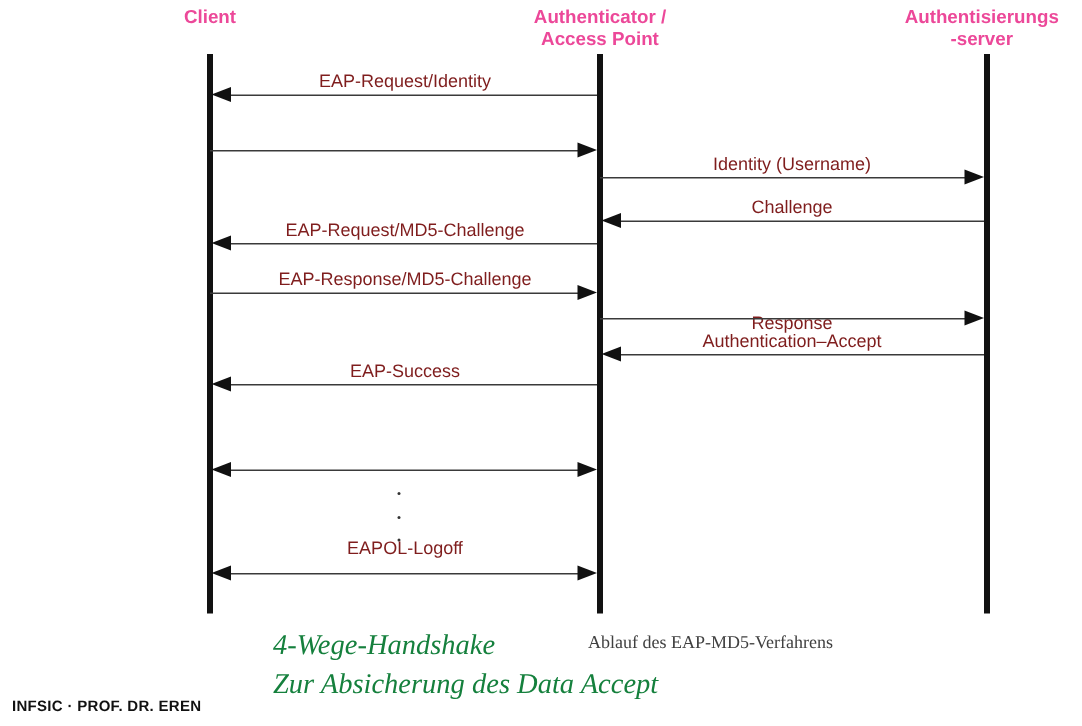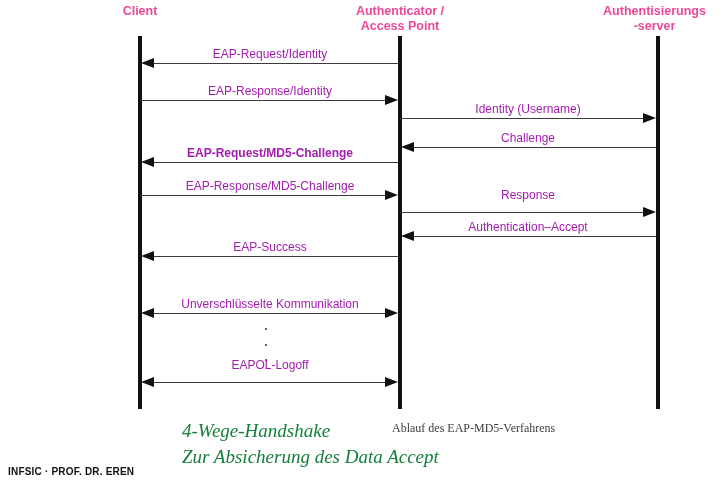--- a/index.html
+++ b/index.html
@@ -34,21 +34,21 @@
   .lifeline {
     position: absolute;
     width: 4px;
     background: #111111;
   }
   .msg-label {
     position: absolute;
     font-family: "Liberation Sans", sans-serif;
     font-size: 12px;
     line-height: 14px;
-    color: #a21caf;
+    color: #7f1d1d;
     text-align: center;
     white-space: nowrap;
   }
   .arrow-line {
     position: absolute;
     height: 0;
     border-top: 1.3px solid #3a3a3a;
   }
   .arrow-head {
     position: absolute;
@@ -107,53 +107,51 @@
 -server</div>
 
   <div class="lifeline" style="left:138px; top:36px; height:373px;"></div>
   <div class="lifeline" style="left:398px; top:36px; height:373px;"></div>
   <div class="lifeline" style="left:656px; top:36px; height:373px;"></div>
 
   <div class="msg-label" style="left:140px; top:47px; width:260px;">EAP-Request/Identity</div>
   <div class="arrow-line" style="left:152px; top:63px; width:246px;"></div>
   <div class="arrow-head left" style="left:141px; top:58px;"></div>
 
-  <div class="msg-label" style="left:140px; top:84px; width:260px;">EAP-Response/Identity</div>
   <div class="arrow-line" style="left:140px; top:100px; width:246px;"></div>
   <div class="arrow-head right" style="left:385px; top:95px;"></div>
 
   <div class="msg-label" style="left:400px; top:102px; width:256px;">Identity (Username)</div>
   <div class="arrow-line" style="left:400px; top:118px; width:244px;"></div>
   <div class="arrow-head right" style="left:643px; top:113px;"></div>
 
   <div class="msg-label" style="left:400px; top:131px; width:256px;">Challenge</div>
   <div class="arrow-line" style="left:412px; top:147px; width:244px;"></div>
   <div class="arrow-head left" style="left:401px; top:142px;"></div>
 
-  <div class="msg-label" style="left:140px; top:146px; width:260px;font-weight:bold;">EAP-Request/MD5-Challenge</div>
+  <div class="msg-label" style="left:140px; top:146px; width:260px;">EAP-Request/MD5-Challenge</div>
   <div class="arrow-line" style="left:152px; top:162px; width:246px;"></div>
   <div class="arrow-head left" style="left:141px; top:157px;"></div>
 
   <div class="msg-label" style="left:140px; top:179px; width:260px;">EAP-Response/MD5-Challenge</div>
   <div class="arrow-line" style="left:140px; top:195px; width:246px;"></div>
   <div class="arrow-head right" style="left:385px; top:190px;"></div>
 
-  <div class="msg-label" style="left:400px; top:188px; width:256px;">Response</div>
+  <div class="msg-label" style="left:400px; top:208px; width:256px;">Response</div>
   <div class="arrow-line" style="left:400px; top:212px; width:244px;"></div>
   <div class="arrow-head right" style="left:643px; top:207px;"></div>
 
   <div class="msg-label" style="left:400px; top:220px; width:256px;">Authentication–Accept</div>
   <div class="arrow-line" style="left:412px; top:236px; width:244px;"></div>
   <div class="arrow-head left" style="left:401px; top:231px;"></div>
 
   <div class="msg-label" style="left:140px; top:240px; width:260px;">EAP-Success</div>
   <div class="arrow-line" style="left:152px; top:256px; width:246px;"></div>
   <div class="arrow-head left" style="left:141px; top:251px;"></div>
 
-  <div class="msg-label" style="left:140px; top:297px; width:260px;">Unverschlüsselte Kommunikation</div>
   <div class="arrow-line" style="left:152px; top:313px; width:234px;"></div>
   <div class="arrow-head left" style="left:141px; top:308px;"></div>
   <div class="arrow-head right" style="left:385px; top:308px;"></div>
 
   <div class="ellipsis-dot" style="left:265px; top:328px;"></div>
   <div class="ellipsis-dot" style="left:265px; top:344px;"></div>
   <div class="ellipsis-dot" style="left:265px; top:359px;"></div>
 
   <div class="msg-label" style="left:140px; top:358px; width:260px;">EAPOL-Logoff</div>
   <div class="arrow-line" style="left:152px; top:382px; width:234px;"></div>

